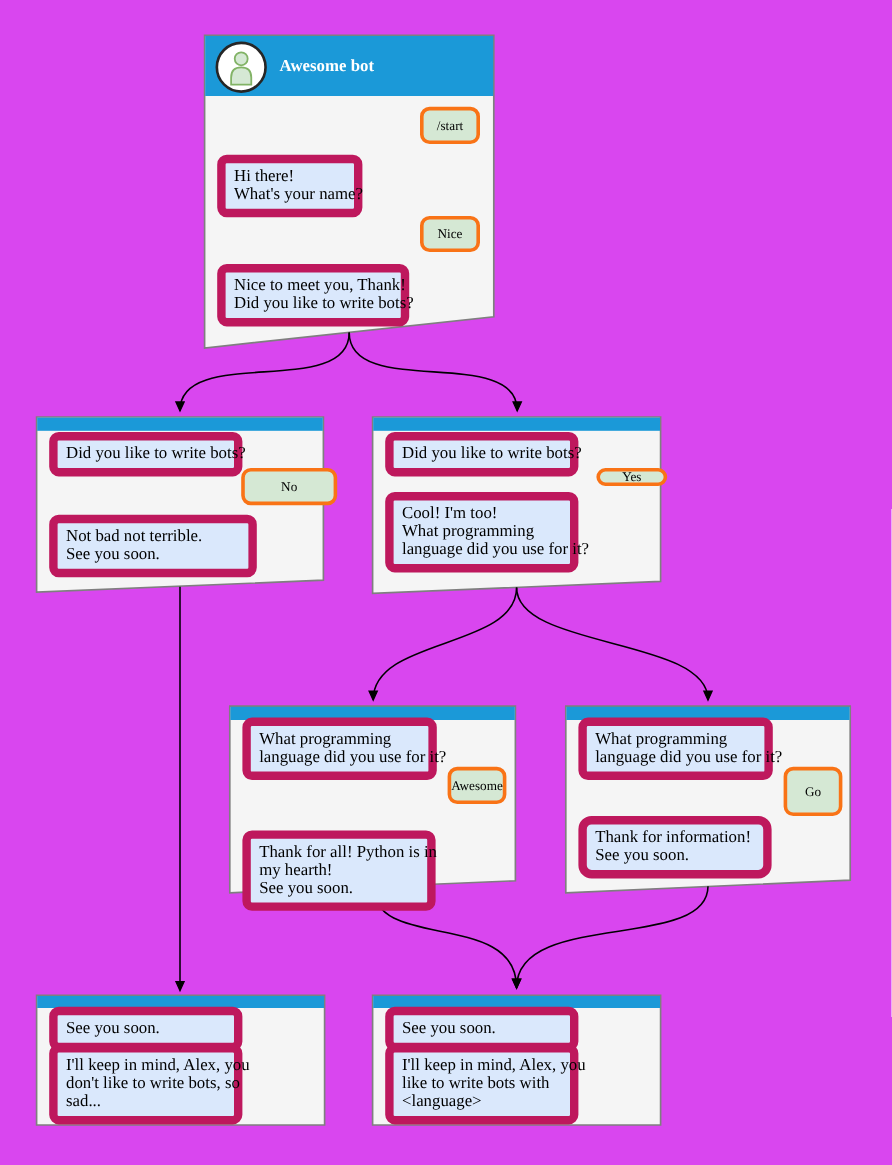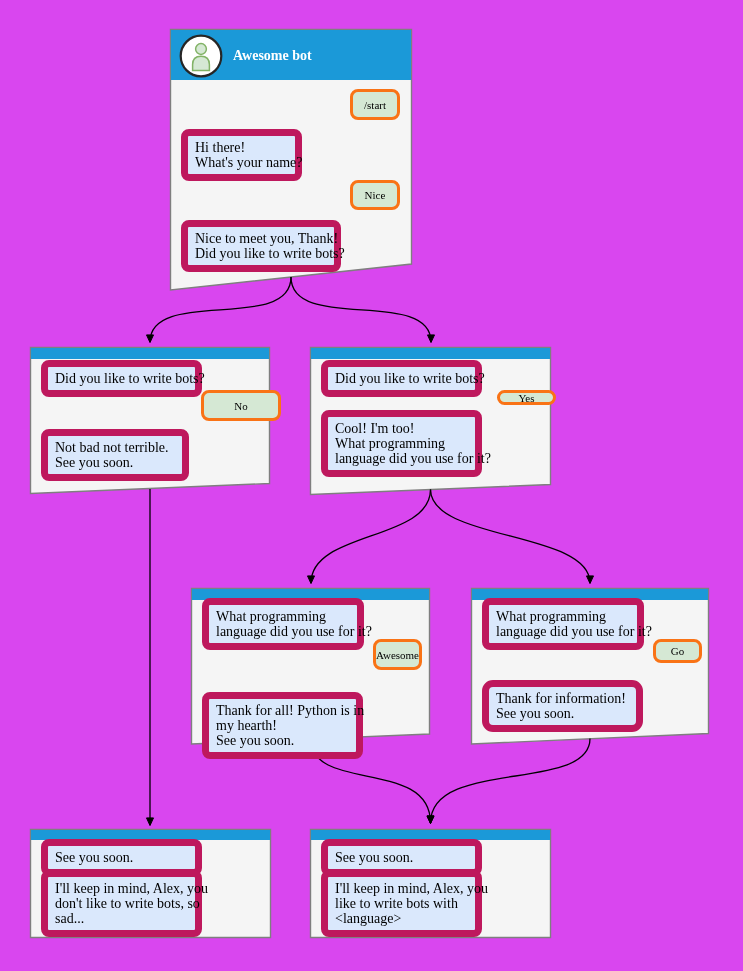--- a/index.html
+++ b/index.html
@@ -73,39 +73,39 @@
 
   <div class="ub" style="left:350px;top:89px;width:50px;height:31px;">/start</div>
   <div class="bb" style="left:181px;top:129px;width:121px;">Hi there!
 What's your name?</div>
   <div class="ub" style="left:350px;top:180px;width:50px;height:30px;">Nice</div>
   <div class="bb" style="left:181px;top:220px;width:160px;">Nice to meet you, Thank!
 Did you like to write bots?</div>
 
   <div class="bb" style="left:41px;top:360px;width:161px;">Did you like to write bots?</div>
   <div class="ub" style="left:201px;top:390px;width:80px;height:31px;">No</div>
-  <div class="bb" style="left:41px;top:429px;width:148px;">Not bad not terrible.
+  <div class="bb" style="left:41px;top:429px;width:173px;">Not bad not terrible.
 See you soon.</div>
 
   <div class="bb" style="left:321px;top:360px;width:161px;">Did you like to write bots?</div>
   <div class="ub" style="left:481px;top:390px;width:59px;height:15px;margin-left:16px;">Yes</div>
   <div class="bb" style="left:321px;top:410px;width:161px;">Cool! I'm too!
 What programming
 language did you use for it?</div>
 
   <div class="bb" style="left:202px;top:598px;width:162px;">What programming
 language did you use for it?</div>
   <div class="ub" style="left:373px;top:639px;width:49px;height:31px;">Awesome</div>
   <div class="bb" style="left:202px;top:680px;width:161px;margin-top:12px;">Thank for all! Python is in
 my hearth!
 See you soon.</div>
 
   <div class="bb" style="left:482px;top:598px;width:162px;">What programming
 language did you use for it?</div>
-  <div class="ub" style="left:653px;top:639px;width:49px;height:24px;">Go</div>
+  <div class="ub" style="left:653px;top:639px;width:49px;height:41px;">Go</div>
   <div class="bb" style="left:482px;top:680px;width:161px;border-radius:11px;">Thank for information!
 See you soon.</div>
 
   <div class="bb" style="left:41px;top:839px;width:161px;">See you soon.</div>
   <div class="bb" style="left:41px;top:870px;width:161px;">I'll keep in mind, Alex, you
 don't like to write bots, so
 sad...</div>
 
   <div class="bb" style="left:321px;top:839px;width:161px;">See you soon.</div>
   <div class="bb" style="left:321px;top:870px;width:161px;">I'll keep in mind, Alex, you

